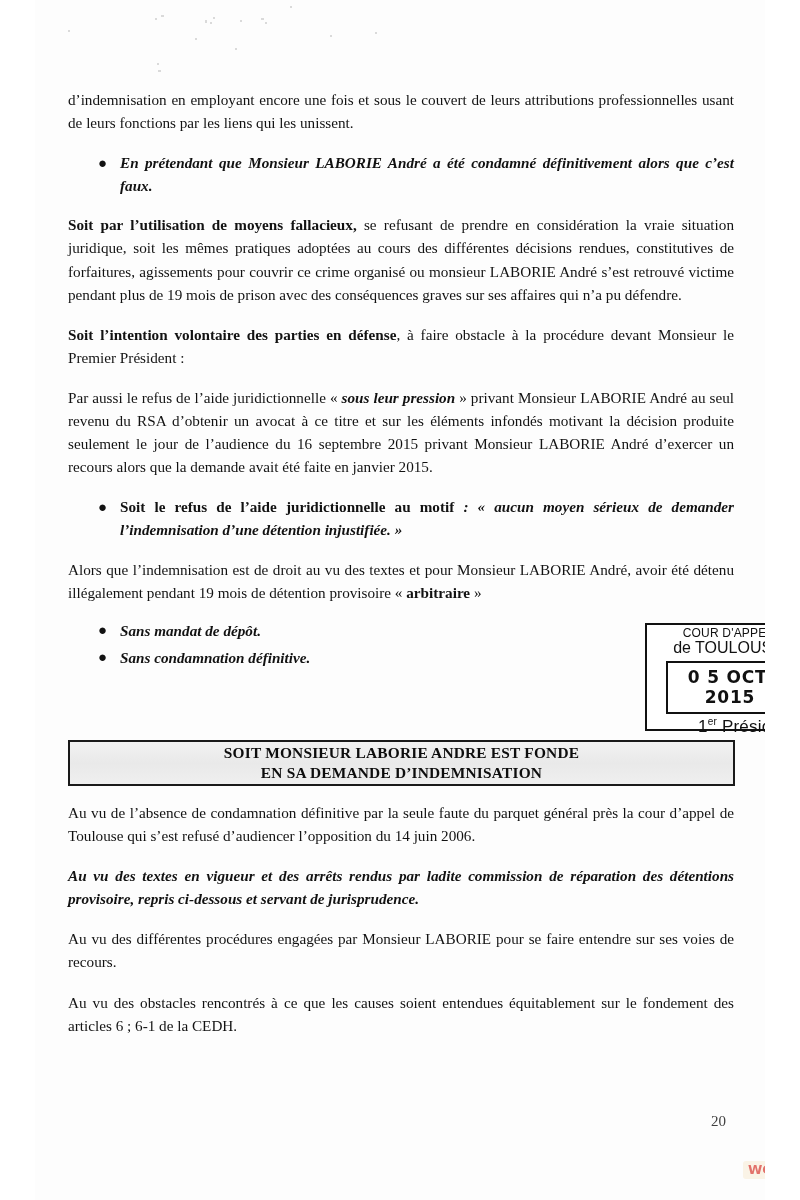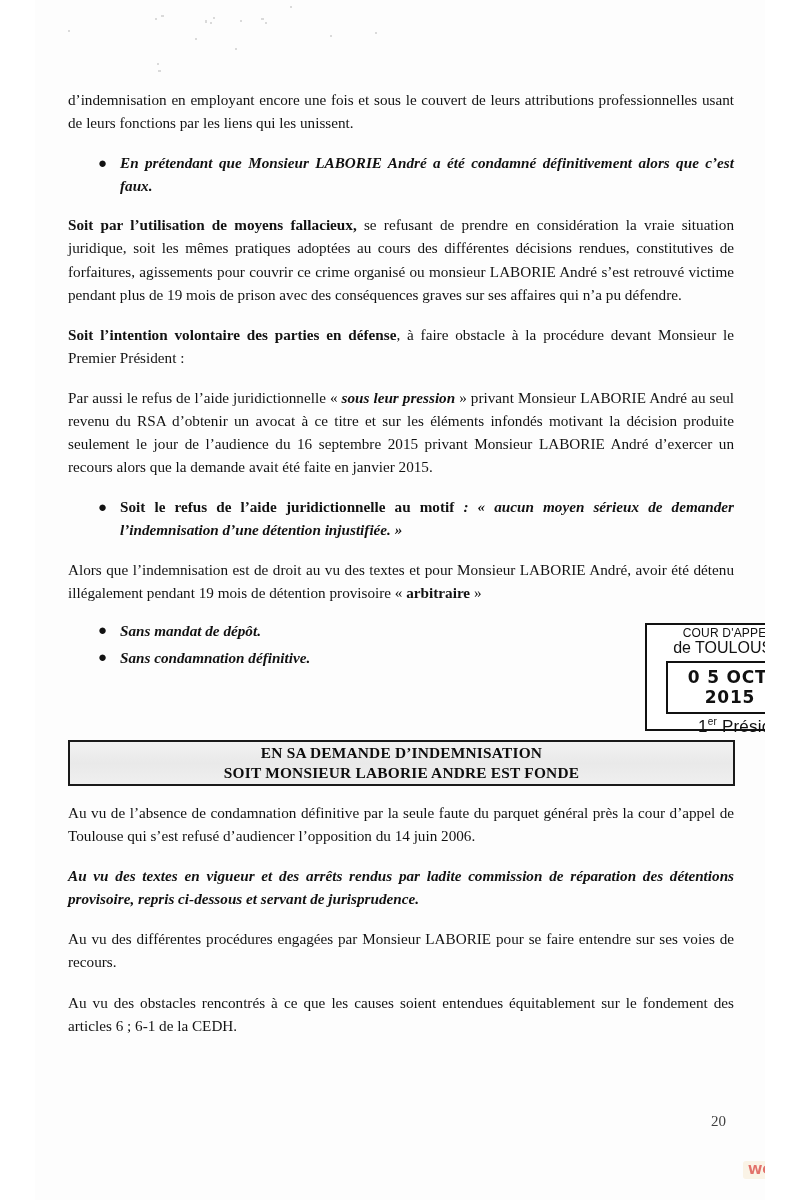--- a/index.html
+++ b/index.html
@@ -297,22 +297,22 @@
 
     <p class="para ital-bold">Au vu des textes en vigueur et des arrêts rendus par ladite commission de réparation des détentions provisoire, repris ci-dessous et servant de jurisprudence.</p>
 
     <p class="para">Au vu des différentes procédures engagées par Monsieur LABORIE pour se faire entendre sur ses voies de recours.</p>
 
     <p class="para">Au vu des obstacles rencontrés à ce que les causes soient entendues équitablement sur le fondement des articles 6 ; 6-1  de la CEDH.</p>
 
   </div>
 
   <div class="heading-box">
+    <div class="hline">SOIT MONSIEUR LABORIE ANDRE EST FONDE</div>
     <div class="hline">EN SA DEMANDE D’INDEMNISATION</div>
-    <div class="hline">SOIT MONSIEUR LABORIE ANDRE EST FONDE</div>
   </div>
 
   <div class="stamp">
     <div class="s-line">COUR D'APPEL</div>
     <div class="s-line-2">de TOULOUSE</div>
     <div class="date-box">
       <span class="date-text">0 5 OCT. 2015</span>
     </div>
     <div class="pres-line"><span>1</span><span class="ordinal">er</span> <span>Présidence</span></div>
   </div>

